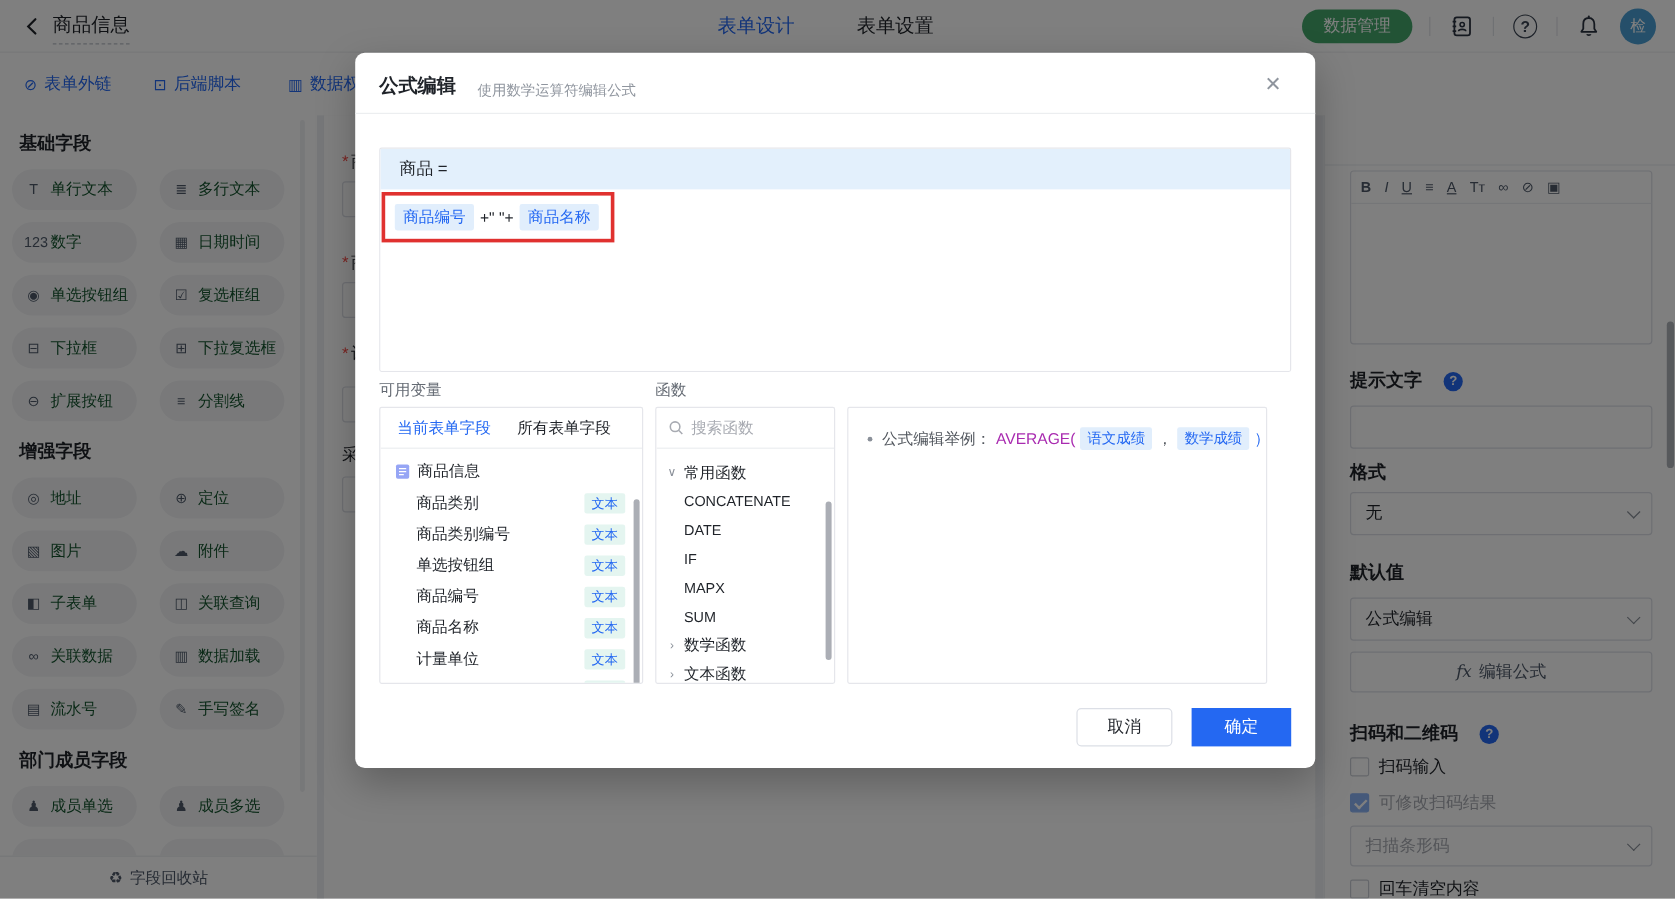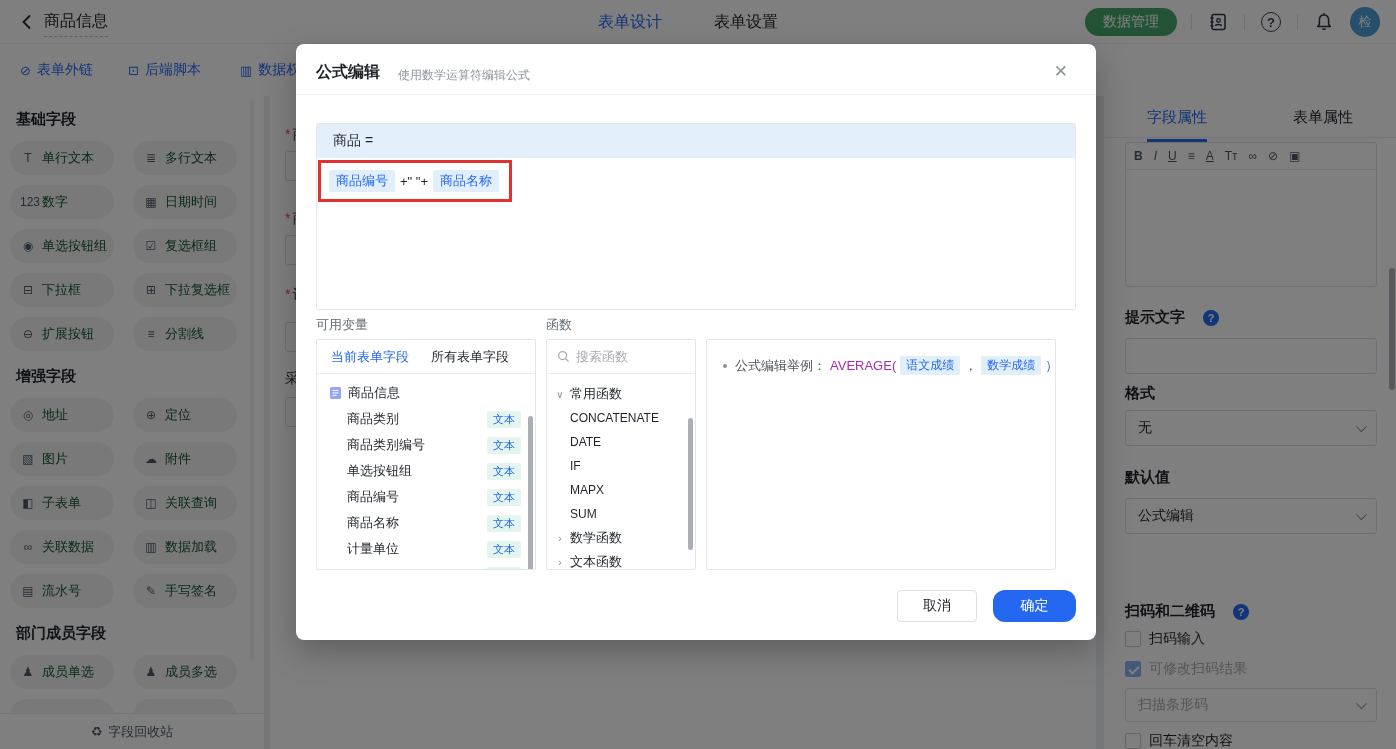--- a/index.html
+++ b/index.html
@@ -105,21 +105,21 @@
 .fn-chevron{font-size:10px;color:#8a9099;width:10px;text-align:center}
 .fn-item{height:24px;display:flex;align-items:center;padding-left:23px;font-size:12px;color:#1f2329;cursor:pointer}
 .f-thumb{position:absolute;right:2px;top:44px;width:5px;height:132px;background:#abaeb5;border-radius:3px}
 .help-panel{left:410px;width:350px;height:231px;font-size:13px}
 .help-line{display:flex;align-items:center;gap:8px;margin:16px 0 0 16px;color:#51565d;flex-wrap:nowrap;white-space:nowrap}
 .bullet{width:4px;height:4px;border-radius:50%;background:#8a9099;flex:none}
 .fn-colored{color:#a92bb0}
 .paren{color:#2468f2}
 .help-chip{background:#e1eefc;color:#2468f2;padding:1px 6px;border-radius:2px;font-size:12px;cursor:pointer}
 .m-cancel{position:absolute;left:601px;top:546px;width:80px;height:32px;border:1px solid #dcdfe6;border-radius:4px;background:#fff;color:#1f2329;font-size:14px;font-family:inherit;cursor:pointer}
-.m-ok{position:absolute;left:697px;top:546px;width:83px;height:32px;border:none;border-radius:12px;background:#2468f2;color:#fff;font-size:14px;font-family:inherit;cursor:pointer}
+.m-ok{position:absolute;left:697px;top:546px;width:83px;height:32px;border:none;border-radius:0;background:#2468f2;color:#fff;font-size:14px;font-family:inherit;cursor:pointer}
 svg{display:block}
 </style>
 </head>
 <body>
 
 <div class="app">
 
   <header class="topbar">
     <span class="back">
       <svg width="16" height="16" viewBox="0 0 16 16">
@@ -308,24 +308,20 @@
         <div class="cv-label" style="top: 114px;"><span class="req">*</span><span>商</span></div>
         <div class="cv-input" style="top: 139px;"></div>
         <div class="cv-label" style="top: 190px;"><span class="req">*</span><span>计</span></div>
         <div class="cv-input" style="top: 226px;"></div>
         <div class="cv-label" style="top: 274px;"><span>采</span></div>
         <div class="cv-input" style="top: 301px;"></div>
       </div>
   </main>
 
   <aside class="rightpanel">
-    <div class="rp-tabs">
-      <span class="rp-tab active">字段属性</span>
-      <span class="rp-tab">表单属性</span>
-    </div>
     <div class="rp-divider"></div>
     <div class="rt-box">
       <div class="rt-toolbar" id="rt-toolbar">
           <span class="rt-ico" style="font-weight: bold;">B</span>
           <span class="rt-ico" style="font-style: italic;">I</span>
           <span class="rt-ico u">U</span>
           <span class="rt-ico">≡</span>
           <span class="rt-ico u">A</span>
           <span class="rt-ico">Tт</span>
           <span class="rt-ico">∞</span>
@@ -345,20 +341,23 @@
       <span>无</span>
       <i class="caret"></i>
     </div>
     <div class="rp-label" style="top:372px">
       <span>默认值</span>
     </div>
     <div class="rp-select" style="top:402px">
       <span>公式编辑</span>
       <i class="caret"></i>
     </div>
+    <button class="fx-btn" style="top:447px">
+      <i>fx</i><span>编辑公式</span>
+    </button>
     <div class="rp-label" style="top:506px">
       <span>扫码和二维码</span>
       <span class="q-badge">?</span>
     </div>
     <div class="cb-row" style="top:534px">
       <span class="cb"></span>
       <span>扫码输入</span>
     </div>
     <div class="cb-row muted" style="top:564px">
       <span class="cb checked"></span>

